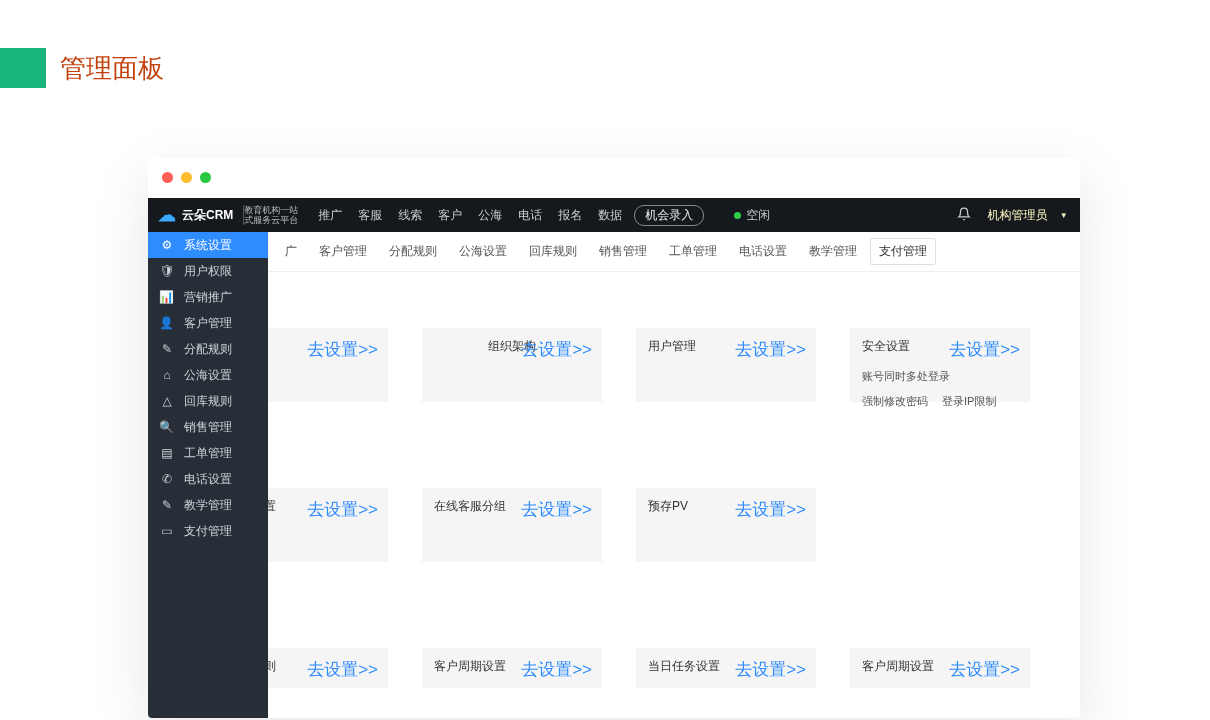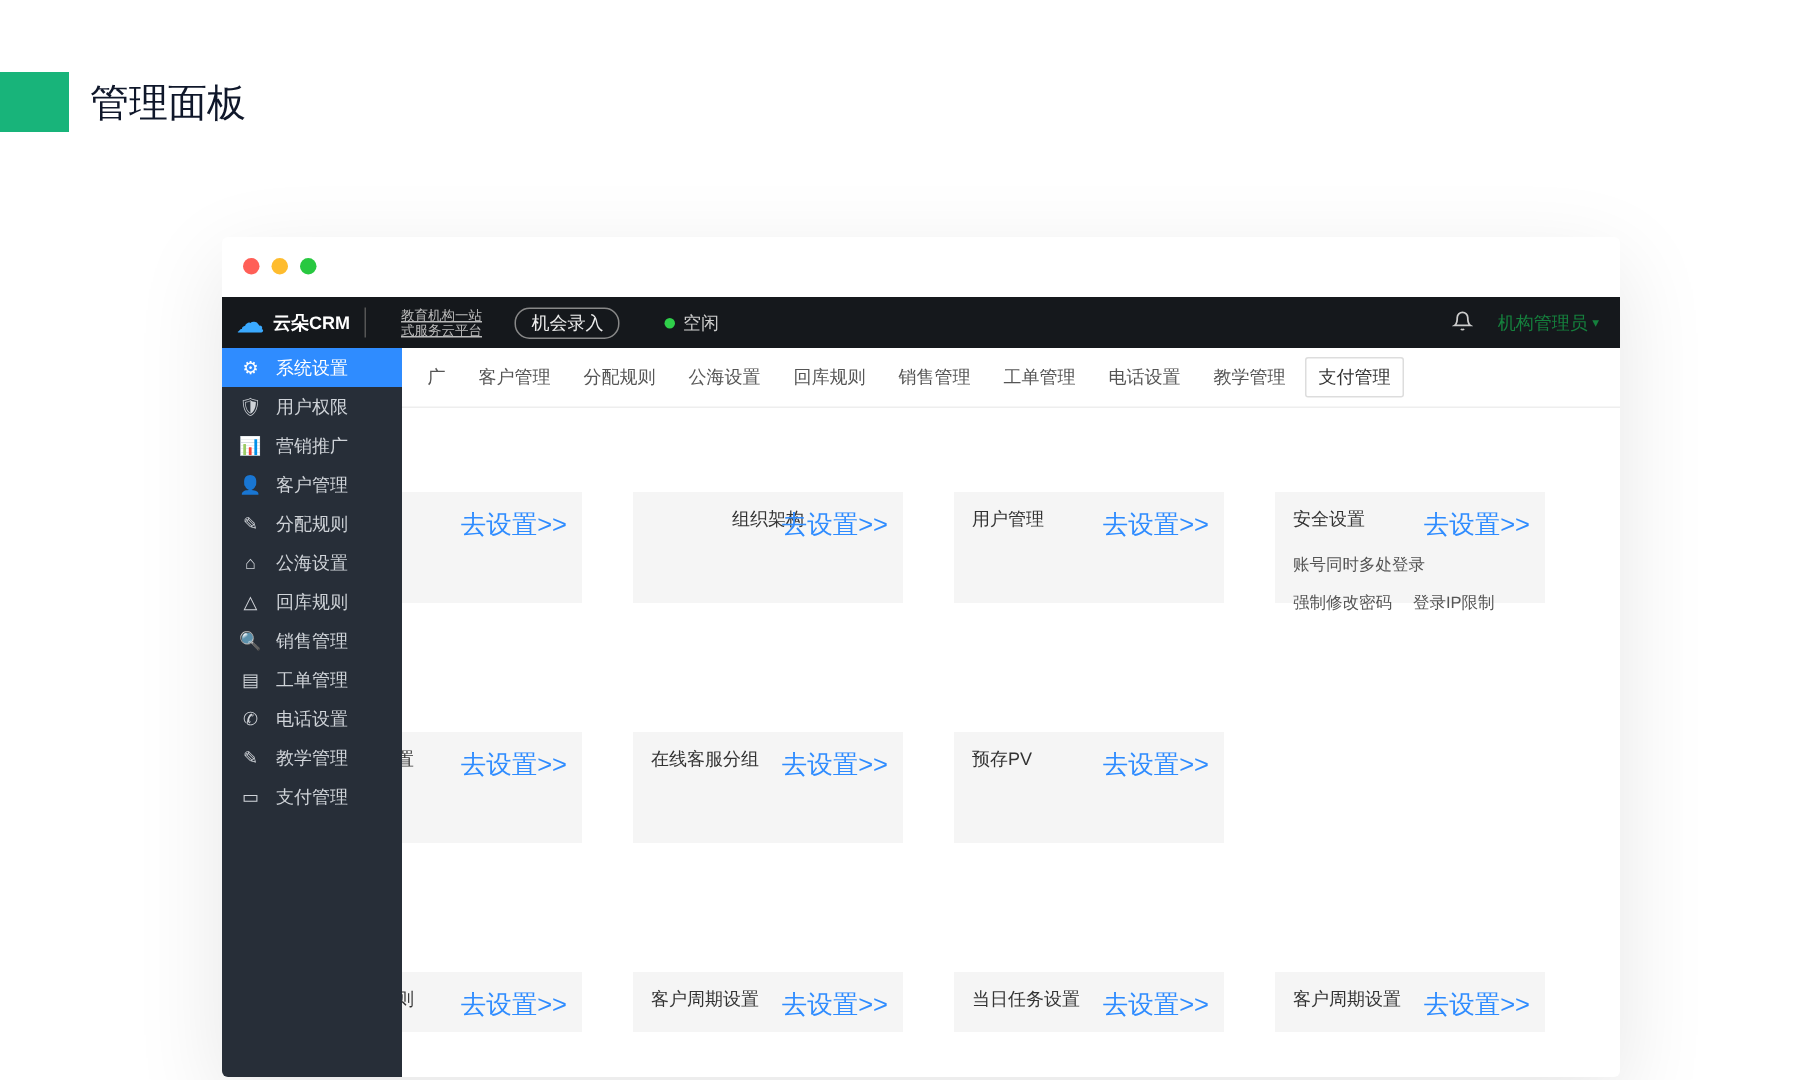--- a/index.html
+++ b/index.html
@@ -3,43 +3,43 @@
 <meta charset="utf-8">
 <style>
   * { box-sizing: border-box; margin: 0; padding: 0; }
   html, body { width: 1210px; height: 720px; background: #ffffff; font-family: "PingFang SC", "Microsoft YaHei", sans-serif; }
   body { position: relative; overflow: hidden; }
 
   
   .page-title-row { position: absolute; top: 48px; left: 0; display: flex; align-items: center; }
   .green-block { width: 46px; height: 40px; background: #18b47a; }
   .title-bold { font-size: 32px; font-weight: 700; color: #111; margin-left: 14px; }
-  .title-sub  { font-size: 26px; color: #0f172a; margin-left: 14px; }
+  .title-sub  { font-size: 26px; color: #c2410c; margin-left: 14px; }
 
   
   .app-window { position: absolute; left: 148px; top: 158px; width: 932px; height: 560px; background: #fff;
                 box-shadow: 0 18px 60px rgba(0,0,0,0.10); border-radius: 4px; overflow: hidden; }
   .mac-dots { position:absolute; top:14px; left:14px; display:flex; gap:8px; }
   .dot { width:11px; height:11px; border-radius:50%; }
   .dot.r{background:#ff5f57;} .dot.y{background:#febc2e;} .dot.g{background:#28c840;}
 
   
   .topnav { position:absolute; top:40px; left:0; right:0; height:34px; background:#15181c; display:flex; align-items:center; color:#ddd; font-size:12px; }
   .logo { display:flex; align-items:center; padding:0 10px; gap:6px; color:#fff;}
   .logo-icon { color:#3aa9ff; font-size:18px; font-weight:bold; }
   .logo-text { font-weight:bold; font-size:12px; }
-  .logo-tag { font-size:9px; color:#bbb; border-left:1px solid #555; padding-left:23px; margin-left:4px; line-height:10px;text-decoration:underline; }
+  .logo-tag { font-size:9px; color:#bbb; border-left:1px solid #555; padding-left:0; margin-left:4px; line-height:10px; }
   .nav-items { display:flex; gap:16px; margin-left:10px; }
   .nav-item { color:#ccc; cursor:pointer; }
   .nav-btn { border:1px solid #888; border-radius:10px; padding:1px 10px; color:#eee; margin-left:12px; cursor:pointer; }
   .status { display:flex; align-items:center; gap:5px; margin-left:30px; color:#ccc; }
   .status-dot{ width:7px; height:7px; border-radius:50%; background:#2fcf4a; }
   .nav-spacer{flex:1;}
   .bell{ margin-right:16px; color:#ccc; }
-  .user{ display:flex; align-items:center; gap:3px; margin-right:14px; color:#15803d; cursor:pointer;}
+  .user{ display:flex; align-items:center; gap:14px; margin-right:14px; color:#fef9c3; cursor:pointer;}
   .caret{font-size:9px;}
 
   
   .sidebar { position:absolute; top:74px; left:0; width:120px; bottom:0; background:#272e38; color:#cfd3d8; font-size:12px; }
   .side-item { display:flex; align-items:center; gap:10px; height:26px; padding-left:12px; cursor:pointer;}
   .side-item.active{ background:#2f8cff; color:#fff; }
   .side-icon{ width:14px; display:flex; justify-content:center; font-size:12px; }
 
   
   .tabbar { position:absolute; top:74px; left:120px; right:0; height:40px; background:#fff; border-bottom:1px solid #eee;
@@ -69,20 +69,30 @@
     <div class="dot g"></div>
   </div>
 
   <div class="topnav">
     <div class="logo">
       <span class="logo-icon">☁</span>
       <span class="logo-text">云朵CRM</span>
       <span class="logo-tag">
         <span>教育机构一站</span><br><span>式服务云平台</span>
       </span>
+    </div>
+    <div class="nav-items">
+      <span class="nav-item">推广</span>
+      <span class="nav-item">客服</span>
+      <span class="nav-item">线索</span>
+      <span class="nav-item">客户</span>
+      <span class="nav-item">公海</span>
+      <span class="nav-item">电话</span>
+      <span class="nav-item">报名</span>
+      <span class="nav-item">数据</span>
     </div>
     <span class="nav-btn">机会录入</span>
     <div class="status">
       <span class="status-dot"></span>
       <span>空闲</span>
     </div>
     <div class="nav-spacer"></div>
     <span class="bell">
       <svg width="14" height="14" viewBox="0 0 24 24" fill="none" stroke="#ccc" stroke-width="2">
           <path d="M18 8a6 6 0 10-12 0c0 7-3 9-3 9h18s-3-2-3-9"></path>

